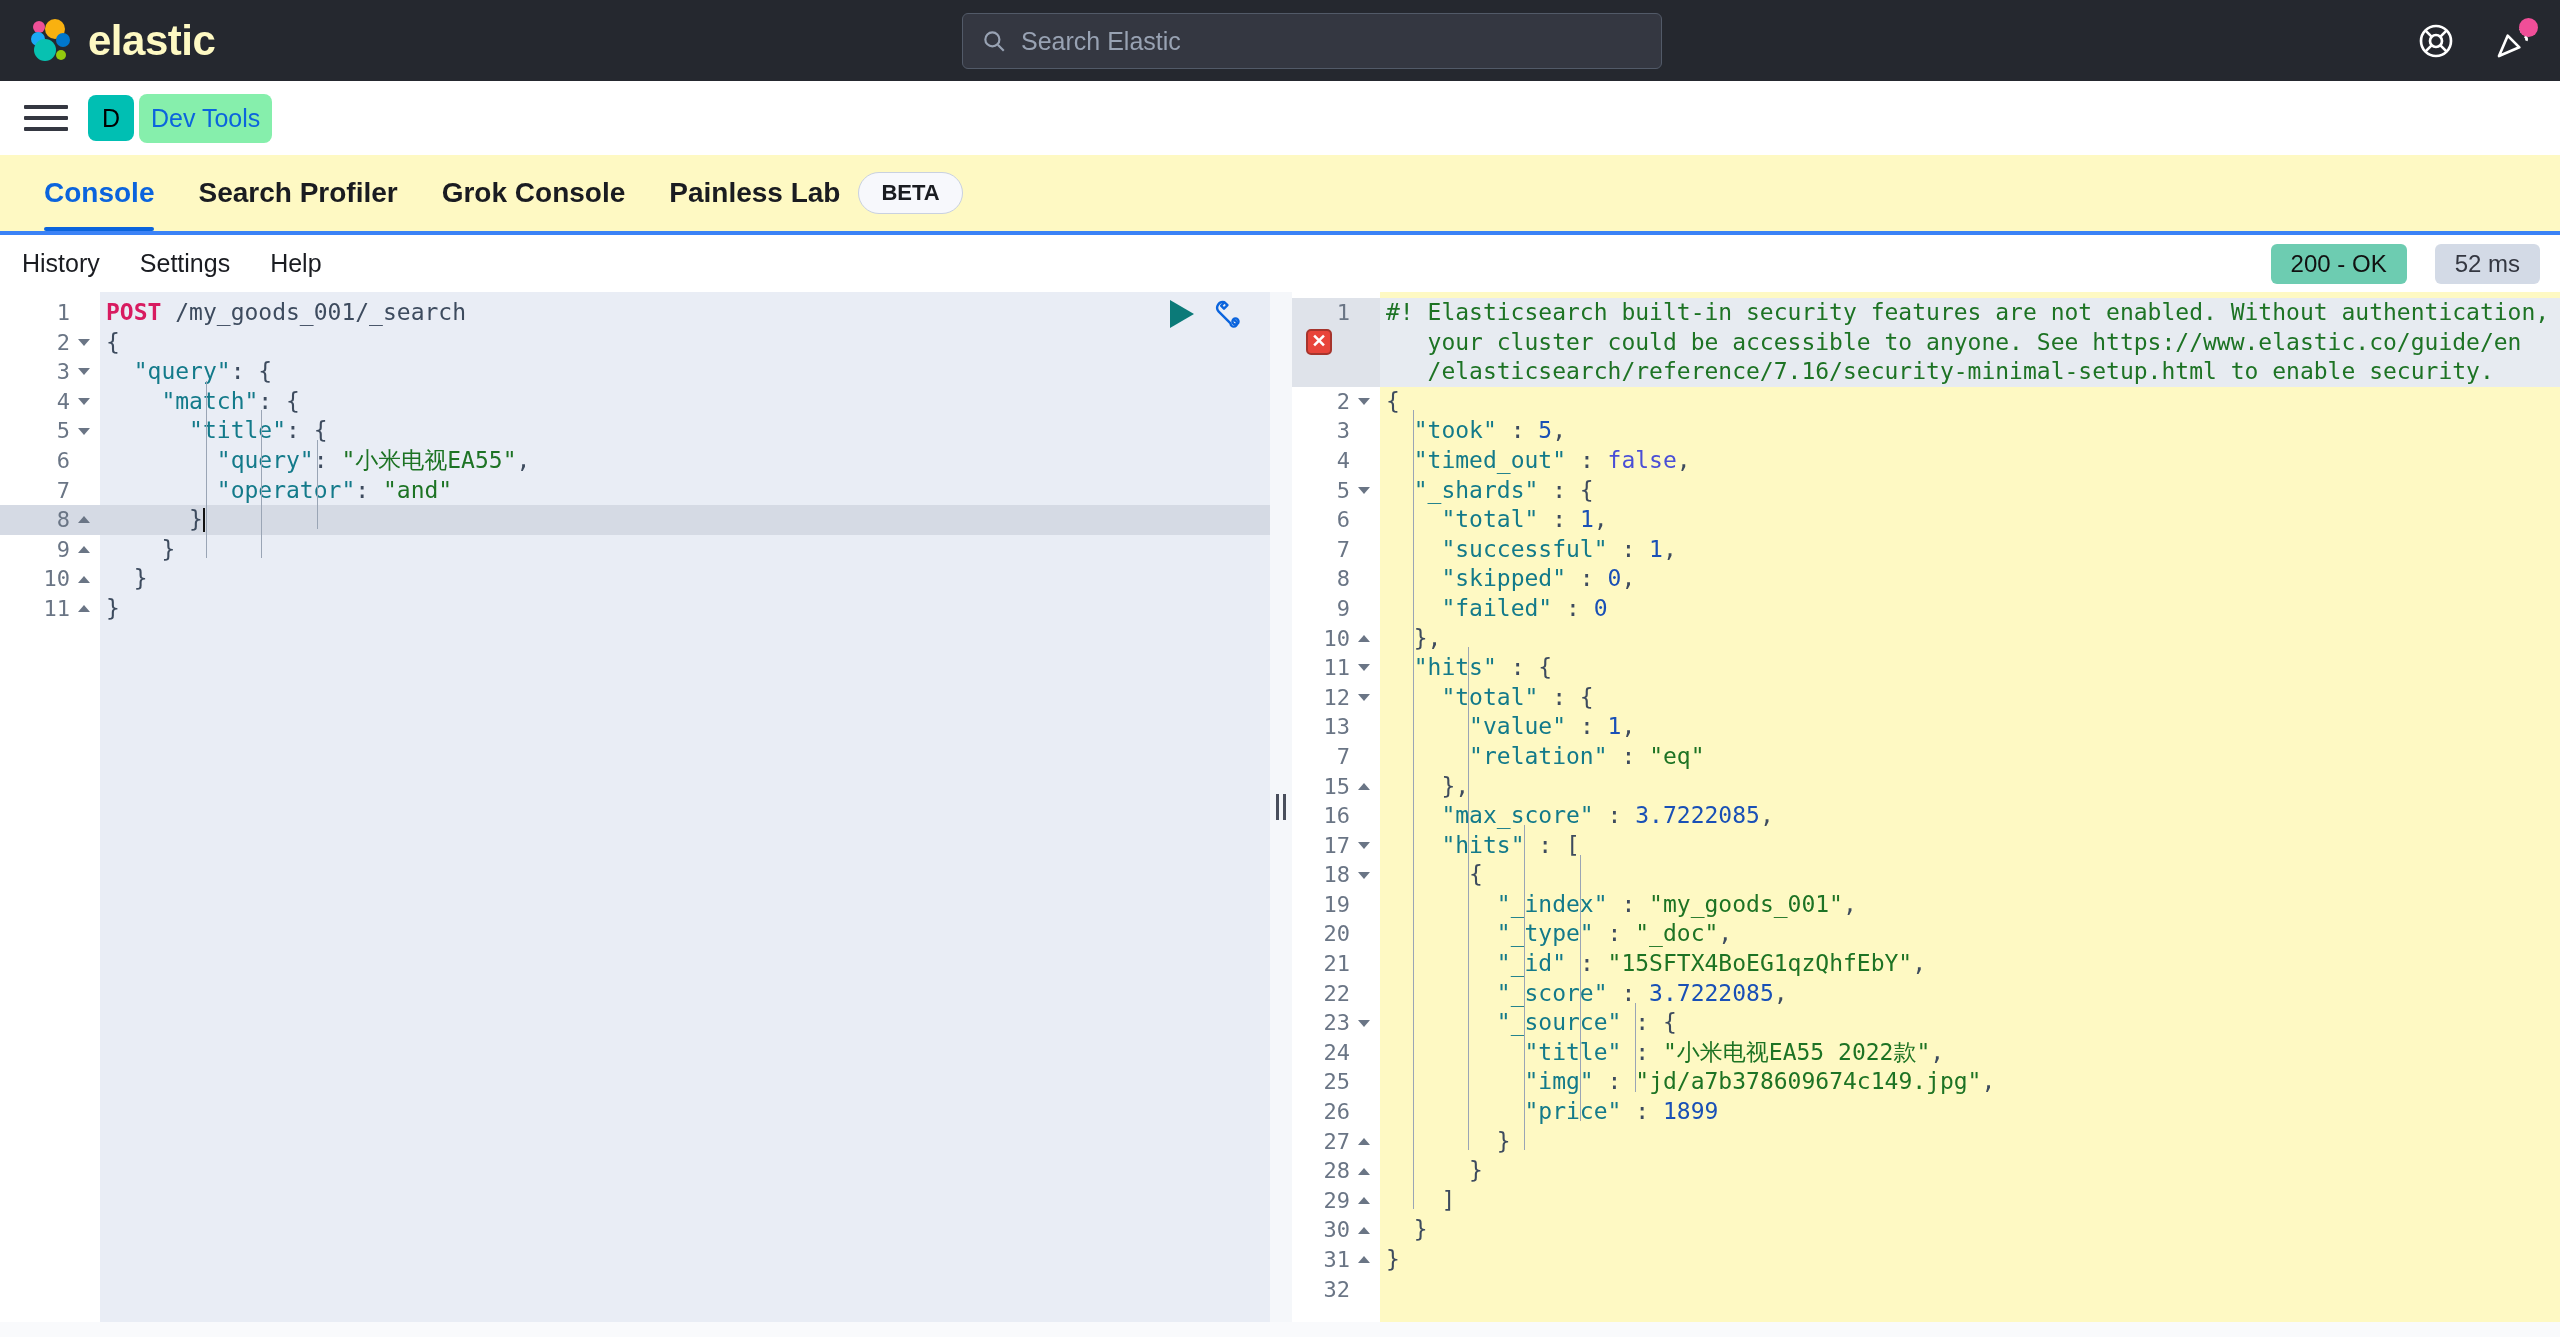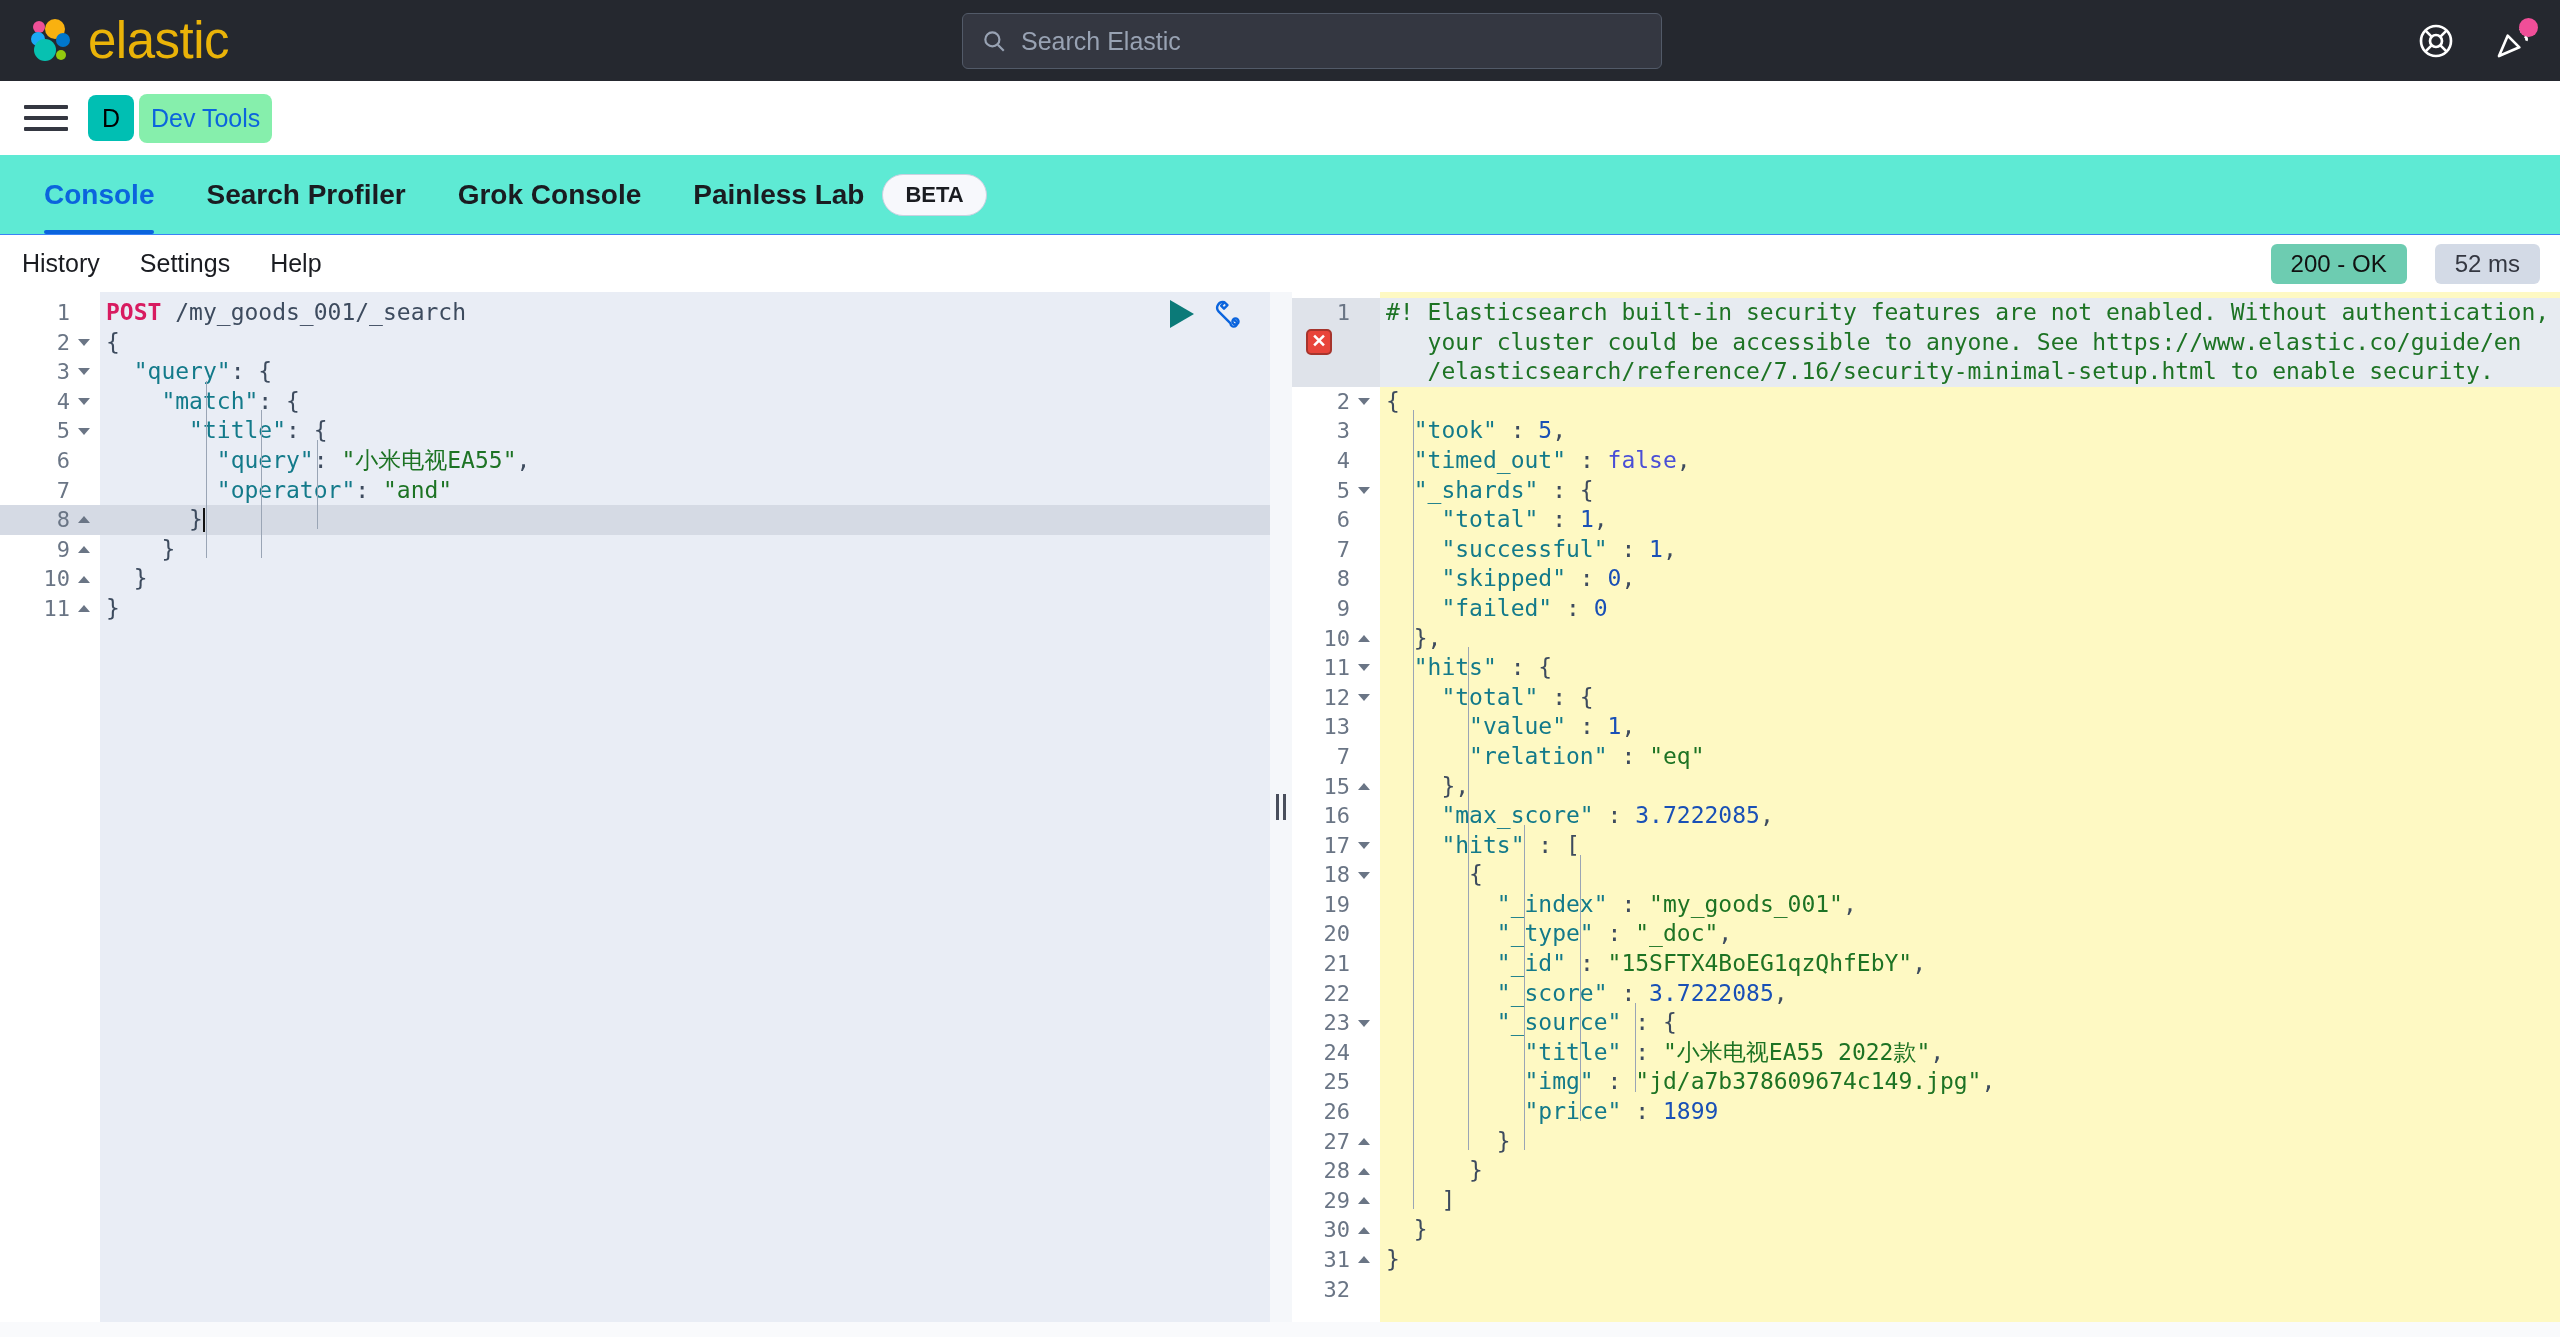--- a/index.html
+++ b/index.html
@@ -12,21 +12,21 @@
 
   
   .topbar {
     height: 81px; width: 100%;
     background: #25282f;
     display: flex; align-items: center;
     position: relative;
   }
   .brand { display: flex; align-items: center; margin-left: 26px; gap: 14px; }
   .brand-logo { width: 48px; height: 48px; display: block; }
-  .brand-text { color: #eab308; font-size: 51px; font-weight: 400; letter-spacing: -0.5px; }
+  .brand-text { color: #fef9c3; font-size: 42px; font-weight: 700; letter-spacing: -0.5px; }
 
   .globalsearch {
     position: absolute; left: 962px; top: 13px;
     width: 700px; height: 56px;
     background: #343741;
     border: 1px solid #525a68;
     border-radius: 6px;
     display: flex; align-items: center; padding: 0 18px; gap: 14px;
   }
   .gs-icon { width: 26px; height: 26px; flex: none; }
@@ -56,23 +56,23 @@
     background: #86efac; color: #0b64dd;
     border-radius: 8px;
     padding: 10px 12px;
     font-size: 25px;
     cursor: pointer;
   }
 
   
   .apptabs {
     height: 80px; width: 100%;
-    background: #5eead4;
-    border-bottom: 1px solid #3b82f6;
-    display: flex; align-items: flex-end; padding-left: 22px; gap: 8px;
+    background: #fef9c3;
+    border-bottom: 4px solid #3b82f6;
+    display: flex; align-items: flex-end; padding-left: 22px; gap: 0;
   }
   .apptab {
     height: 100%; display: flex; align-items: center; gap: 18px;
     padding: 0 22px;
     font-size: 28px; font-weight: 700; color: #1a1c21;
     cursor: pointer; position: relative;
   }
   .apptab.active { color: #0b64dd; }
   .apptab.active::after {
     content: ""; position: absolute; left: 22px; right: 22px; bottom: 0;

